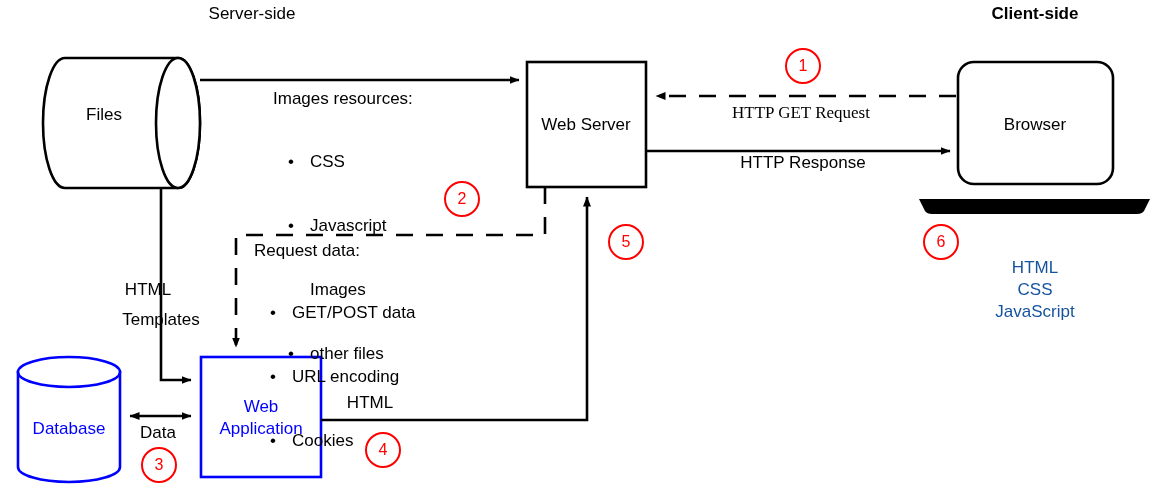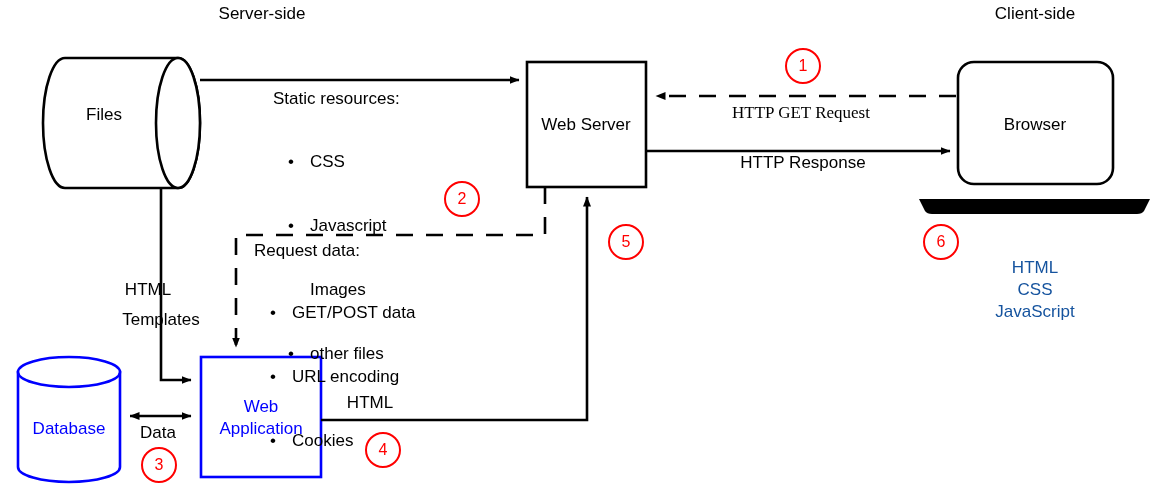--- a/index.html
+++ b/index.html
@@ -102,31 +102,31 @@
 
     <path d="M545,187 L545,235 L236,235 L236,347" fill="none" stroke="#000" stroke-width="2.6" stroke-dasharray="17 13" marker-end="url(#arrEnd)"></path>
 
     <path d="M321,420 L587,420 L587,197" fill="none" stroke="#000" stroke-width="2.6" marker-end="url(#arrEnd)"></path>
 
     <path d="M161,188 L161,380 L191,380" fill="none" stroke="#000" stroke-width="2.6" marker-end="url(#arrEnd)"></path>
 
     <line x1="130" y1="416" x2="191" y2="416" stroke="#000" stroke-width="2.6" marker-start="url(#arrStart)" marker-end="url(#arrEnd)"></line>
   </svg>
 
-  <div class="lbl center heading" style="left:262px; top:3px;">Server-side</div>
-  <div class="lbl center heading" style="left:1035px; top:3px;">Client-side</div>
+  <div class="lbl center heading" style="left:252px; top:3px;">Server-side</div>
+  <div class="lbl center heading" style="left:1035px; top:3px;font-weight:bold;">Client-side</div>
 
   <div class="lbl center" style="left:104px; top:104px;">Files</div>
   <div class="lbl center" style="left:586px; top:114px;">Web Server</div>
   <div class="lbl center" style="left:1035px; top:114px;">Browser</div>
   <div class="lbl center blue" style="left:69px; top:418px;">Database</div>
   <div class="lbl center blue" style="left:261px; top:396px;">Web</div>
   <div class="lbl center blue" style="left:261px; top:418px;">Application</div>
 
-  <div class="lbl" style="left:273px; top:88px;">Static resources:</div>
+  <div class="lbl" style="left:273px; top:88px;">Images resources:</div>
   <div class="bullets" style="left:288px; top:110px;">
     <span class="row"><span class="bt">•</span><span>CSS</span></span>
     <span class="row"><span class="bt">•</span><span>Javascript</span></span>
     <span class="row"><span class="bt">&nbsp;</span><span>Images</span></span>
     <span class="row"><span class="bt">•</span><span>other files</span></span>
   </div>
 
   <div class="lbl" style="left:254px; top:240px;text-align:right;">Request data:</div>
   <div class="bullets" style="left:270px; top:261px;">
     <span class="row"><span class="bt">•</span><span>GET/POST data</span></span>

